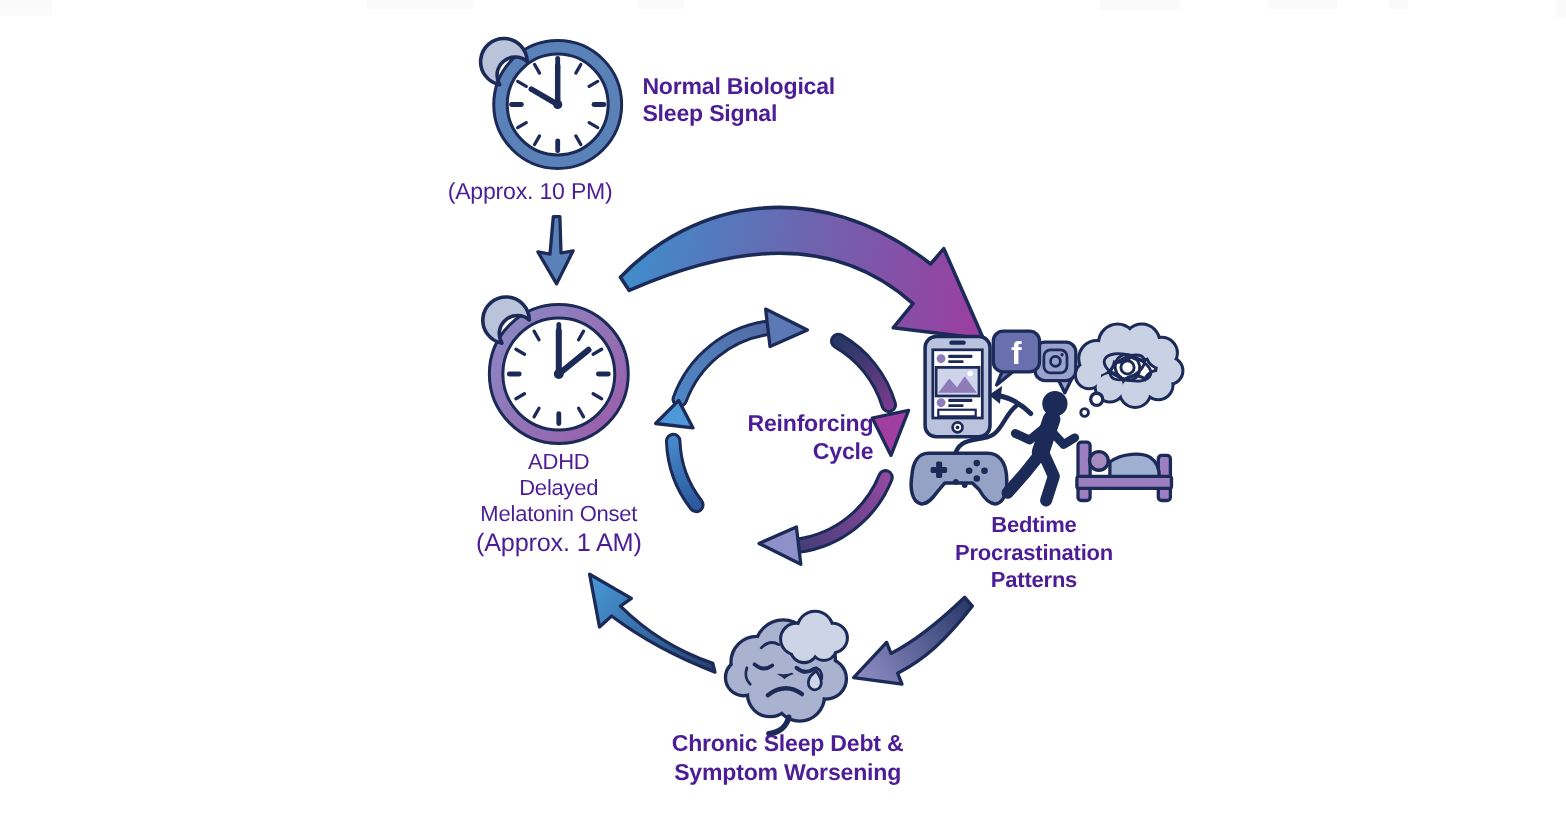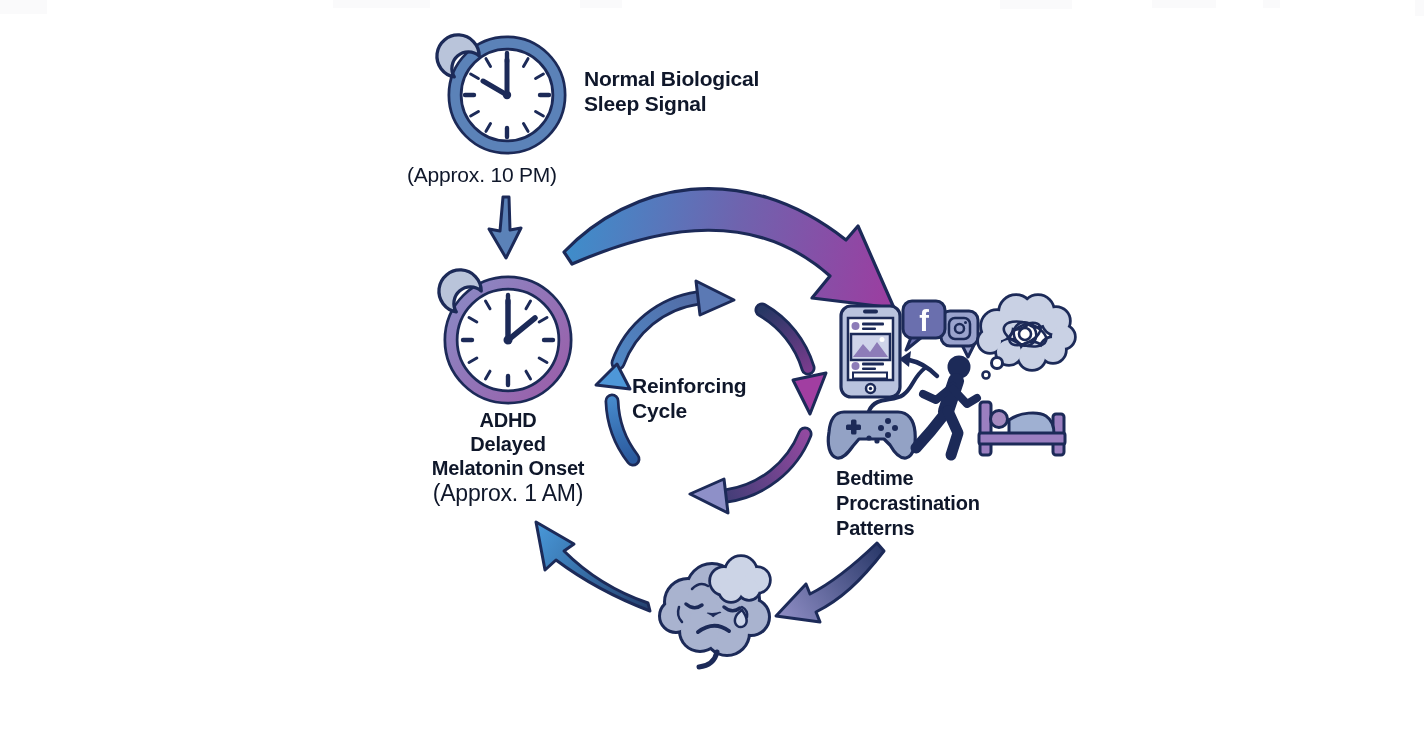--- a/index.html
+++ b/index.html
@@ -1,25 +1,25 @@
 <!DOCTYPE html>
 <html><head>
 <meta charset="utf-8">
 <style>
   html,body{margin:0;padding:0;background:#ffffff;}
   .stage{position:relative;width:1424px;height:752px;background:#ffffff;overflow:hidden;
          font-family:"Liberation Sans",sans-serif;}
   .stage svg{position:absolute;left:0;top:0;}
-  .label{position:absolute;color:#0f172a;white-space:pre-line;letter-spacing:-0.2px;}
+  .label{position:absolute;color:#4c1d95;white-space:pre-line;letter-spacing:-0.2px;}
   .lab-normal {left:584px;top:66px;width:215px;font-weight:700;font-size:21px;line-height:25px;}
   .lab-approx10{left:407px;top:163px;width:200px;text-align:left;font-size:21px;}
-  .lab-adhd  {left:396px;top:408px;width:224px;text-align:center;font-weight:700;font-size:20px;line-height:24px;}
+  .lab-adhd  {left:396px;top:408px;width:224px;text-align:center;font-weight:400;font-size:20px;line-height:24px;}
   .lab-approx1{left:396px;top:480px;width:224px;text-align:center;font-size:23px;}
-  .lab-cycle {left:632px;top:373px;width:162px;text-align:left;font-weight:700;font-size:21px;line-height:25px;}
-  .lab-bedtime{left:836px;top:466px;width:208px;font-weight:700;font-size:20px;line-height:25px;}
+  .lab-cycle {left:632px;top:373px;width:162px;text-align:right;font-weight:700;font-size:21px;line-height:25px;}
+  .lab-bedtime{left:836px;top:466px;width:208px;text-align:center;font-weight:700;font-size:20px;line-height:25px;}
   .lab-chronic{left:588px;top:664px;width:256px;text-align:center;font-weight:700;font-size:21px;line-height:26px;}
   .fb-f{font-family:"Liberation Sans",sans-serif;font-weight:700;font-size:29px;fill:#ffffff;}
 </style>
 </head>
 <body>
 
 <div class="stage">
 <svg width="1424" height="752" viewBox="0 0 1424 752">
   <defs>
     <linearGradient id="gBig" gradientUnits="userSpaceOnUse" x1="566" y1="230" x2="893" y2="300">
@@ -320,13 +320,15 @@
 <div class="label lab-approx10">(Approx. 10 PM)</div>
 <div class="label lab-adhd">ADHD
 Delayed
 Melatonin Onset</div>
 <div class="label lab-approx1">(Approx. 1 AM)</div>
 <div class="label lab-cycle">Reinforcing
 Cycle</div>
 <div class="label lab-bedtime">Bedtime
 Procrastination
 Patterns</div>
+<div class="label lab-chronic">Chronic Sleep Debt &amp;
+Symptom Worsening</div>
 </div>
 
 </body></html>

